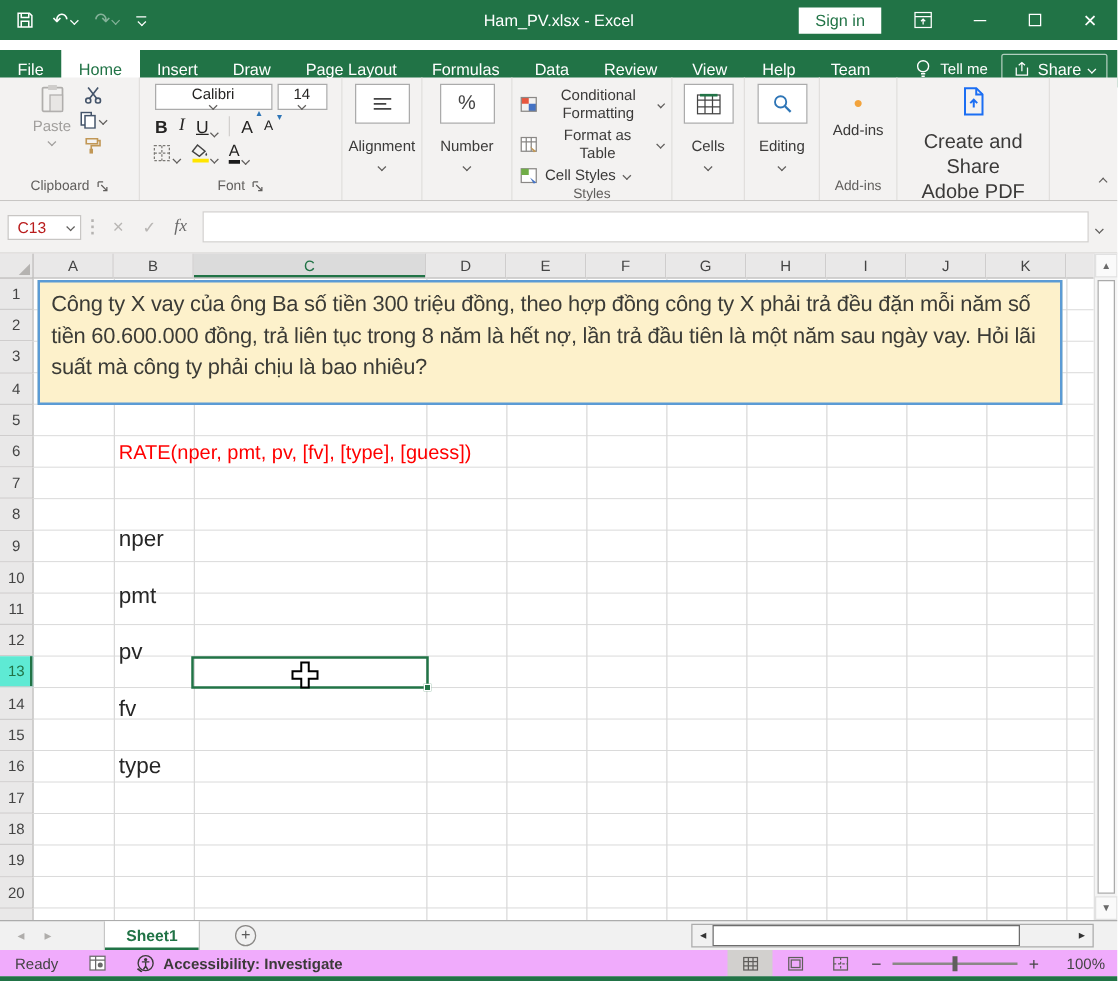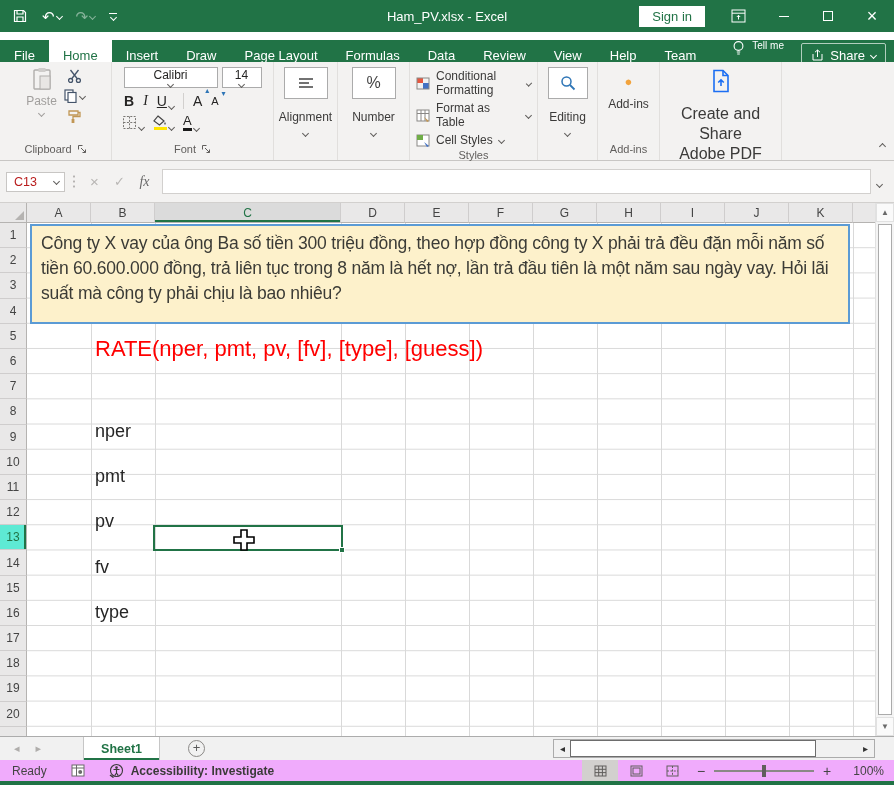--- a/index.html
+++ b/index.html
@@ -18,21 +18,21 @@
   .ribdisp { margin-right:16px; display:flex; }
   .winbtn { width:44px; height:32px; display:flex; align-items:center; justify-content:center; font-size:15px; }
   .minbar { width:10px; height:1px; background:#fff; display:inline-block; }
   .maxbox { width:10px; height:10px; border:1px solid #fff; display:inline-block; }
 
   
   .tabrow { position:absolute; left:0; top:40px; width:894px; height:30px; background:#217346; display:flex; align-items:stretch; color:#fff; }
   .tabs { display:flex; }
   .rtab { display:flex; align-items:center; padding:0 14px; font-size:13px; cursor:pointer; white-space:nowrap; }
   .rtab.selected { background:#fff; color:#217346; }
-  .tellme { display:flex; align-items:flex-start; gap:7px; margin-left:22px; font-size:10px; }
+  .tellme { display:flex; align-items:center; gap:7px; margin-left:22px; font-size:12px; }
   .share { margin-left:auto; margin-right:8px; align-self:center; display:flex; align-items:center; gap:6px; border:1px solid rgba(255,255,255,.65); border-radius:2px; height:24px; padding:0 9px; font-size:13px; cursor:pointer; }
 
   
   .chev { display:inline-block; width:5px; height:5px; border-right:1px solid #605E5C; border-bottom:1px solid #605E5C; transform:rotate(45deg); }
   .chev.light { border-color:#fff; }
   .chev.up { transform:rotate(-135deg); }
 
   
   .ribbon { position:absolute; left:0; top:62px; width:894px; height:99px; background:#F3F2F1; border-bottom:1px solid #C8C6C4; display:flex; }
   .group { position:relative; display:flex; flex-direction:column; align-items:center; border-right:1px solid #E1DFDD; padding:5px 6px 2px; }
@@ -47,21 +47,21 @@
   .combo { height:21px; font-size:12px; color:#252423; justify-content:space-between; padding:0 5px; }
   .fontrow { display:flex; align-items:center; gap:9px; margin-top:5px; }
   .fbtn { font-size:14px; color:#252423; display:flex; align-items:flex-end; gap:2px; }
   .vsep { width:1px; height:16px; background:#D2D0CE; }
   .grow { position:relative; font-size:14px; }
   .grow::after { content:"▴"; position:absolute; top:-7px; right:-7px; font-size:8px; color:#2E75B6; }
   .shrink { position:relative; font-size:11px; }
   .shrink::after { content:"▾"; position:absolute; top:-6px; right:-7px; font-size:8px; color:#2E75B6; }
   .fontcolorA { font-size:13px; color:#252423; border-bottom:3px solid #1a1a1a; line-height:1.1; }
   .fillbar { width:13px; height:3px; background:#FFE500; margin-top:1px; }
-  .stylerow { display:flex; align-items:center; gap:6px; font-size:12px; color:#3B3A39; margin:2px 0; align-self:flex-start; }
+  .stylerow { display:flex; align-items:center; gap:6px; font-size:12px; color:#3B3A39; margin:2px 0; align-self:flex-start;text-align:center; }
   .addin-dot { color:#F2A33C; font-size:13px; line-height:1; }
   .adobe-txt { font-size:16px; color:#3B3A39; text-align:center; line-height:1.25; margin-top:8px; }
   .collapse { position:absolute; right:9px; bottom:7px; }
 
   
   .fbar { position:absolute; left:0; top:161px; width:894px; height:42px; background:#F3F2F1; border-bottom:1px solid #D2D0CE; display:flex; align-items:center; padding:0 6px; }
   .namebox { width:59px; height:20px; background:#fff; border:1px solid #C8C6C4; display:flex; align-items:center; font-size:12.5px; color:#b91c1c; padding-left:7px; }
   .namebox .chev { margin-left:auto; margin-right:5px; }
   .dotsep { width:2px; height:16px; margin:0 8px; background-image:radial-gradient(circle,#B5B3B1 1px,transparent 1.2px); background-size:2px 5px; }
   .fxbtns { display:flex; align-items:center; gap:2px; margin-right:4px; }
@@ -88,21 +88,21 @@
       linear-gradient(#D9D9D9,#D9D9D9),linear-gradient(#D9D9D9,#D9D9D9),linear-gradient(#D9D9D9,#D9D9D9),
       linear-gradient(#D9D9D9,#D9D9D9),linear-gradient(#D9D9D9,#D9D9D9),linear-gradient(#D9D9D9,#D9D9D9),
       linear-gradient(#D9D9D9,#D9D9D9),linear-gradient(#D9D9D9,#D9D9D9),linear-gradient(#D9D9D9,#D9D9D9),
       linear-gradient(#D9D9D9,#D9D9D9),linear-gradient(#D9D9D9,#D9D9D9),
       repeating-linear-gradient(to bottom,transparent 0,transparent 24.2px,#D9D9D9 24.2px,#D9D9D9 25.2px);
     background-repeat:no-repeat,no-repeat,no-repeat,no-repeat,no-repeat,no-repeat,no-repeat,no-repeat,no-repeat,no-repeat,no-repeat,repeat;
     background-size:1px 100%,1px 100%,1px 100%,1px 100%,1px 100%,1px 100%,1px 100%,1px 100%,1px 100%,1px 100%,1px 100%,100% 25.2px;
     background-position:64px 0,128px 0,314px 0,378px 0,442px 0,506px 0,570px 0,634px 0,698px 0,762px 0,826px 0,0 0;
   }
   .notebox { position:absolute; left:3px; top:1px; width:820px; height:100px; background:#FDF1CB; border:2px solid #5B9BD5; padding:5px 9px; font-size:17.5px; letter-spacing:-0.2px; line-height:25px; color:#3B3B36; }
-  .ratehint { position:absolute; left:68px; top:113px; font-size:22px; line-height:25px; color:#FF0000; white-space:nowrap; }
+  .ratehint { position:absolute; left:68px; top:127px; font-size:16px; line-height:25px; color:#FF0000; white-space:nowrap; }
   .params { position:absolute; left:68px; top:176px; }
   .params > div { height:25.2px; line-height:25.2px; font-size:18px; color:#262626;margin-top:20px; }
   .selbox { position:absolute; left:126px; top:302px; width:190px; height:26px; border:2px solid #217346; }
   .selbox .handle { position:absolute; right:-4px; bottom:-4px; width:6px; height:6px; background:#217346; border:1px solid #fff; }
   .cursor-plus { position:absolute; left:205px; top:305px; }
 
   .vscroll { position:absolute; right:0; top:0; width:19px; bottom:0; background:#F4F4F4; border-left:1px solid #E1E1E1; }
   .vbtn { height:19px; display:flex; align-items:center; justify-content:center; font-size:8px; color:#6a6a6a; background:#FAFAFA; border:1px solid #E1E1E1; }
   .vthumb { position:absolute; left:2px; right:2px; top:21px; bottom:21px; background:#fff; border:1px solid #ABABAB; }
   .vbtn.bottom { position:absolute; bottom:0; left:0; right:0; }
@@ -374,20 +374,35 @@
             </svg>
         </span>
         <span>Cell Styles</span>
           <i class="chev"></i>
       </div>
       <div class="glabel" style="align-self:center;">
           <span>Styles</span>
         </div>
     </div>
 
+    <div class="group" style="width:58px;">
+      <div class="col">
+        <div class="whitebox bigbox" style="width:40px;">
+          <span>
+            <svg width="20" height="17" viewBox="0 0 20 17">
+                <rect x="1" y="1" width="18" height="15" fill="none" stroke="#444"></rect>
+                <path d="M1 5h18M1 10.5h18M7 1v15M13 1v15" stroke="#444"></path>
+                <path d="M3 1h14" stroke="#217346" stroke-width="2.4"></path>
+              </svg>
+          </span>
+        </div>
+        <span class="biglabel">Cells</span>
+        <i class="chev" style="margin-top:4px;"></i>
+      </div>
+    </div>
 
     <div class="group" style="width:60px;">
       <div class="col">
         <div class="whitebox bigbox" style="width:40px;">
           <span>
             <svg width="16" height="16" viewBox="0 0 16 16">
                 <circle cx="6.5" cy="6.5" r="4.5" fill="none" stroke="#2E75B6" stroke-width="1.5"></circle>
                 <path d="M10 10l4.5 4.5" stroke="#2E75B6" stroke-width="1.8"></path>
               </svg>
           </span>

